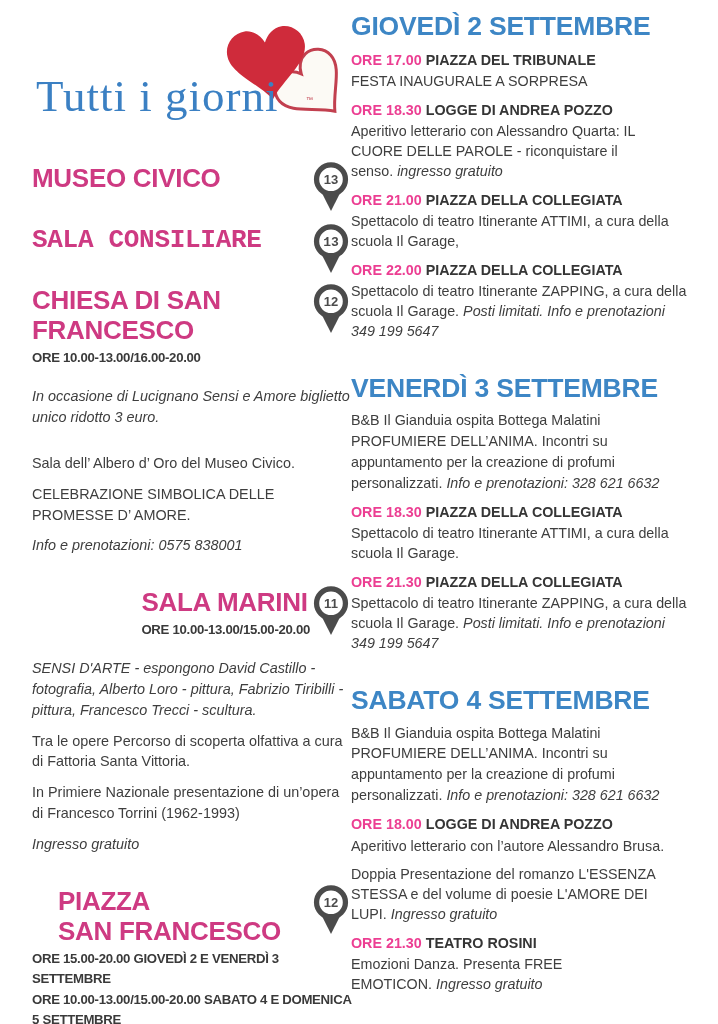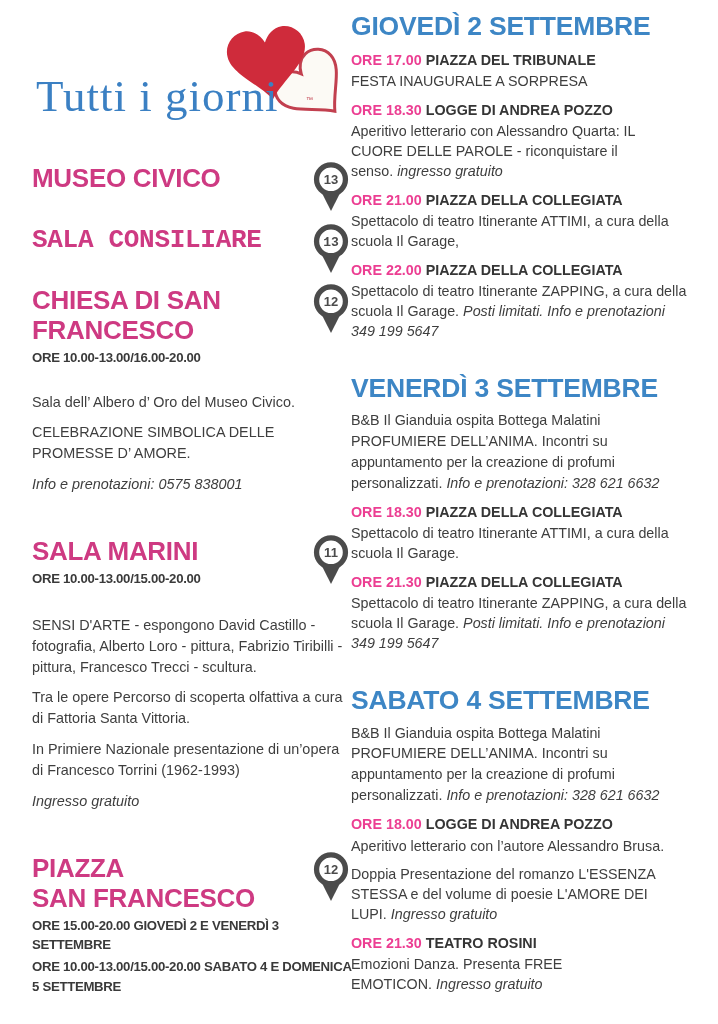--- a/index.html
+++ b/index.html
@@ -17,21 +17,21 @@
   .venue-name{color:#ce3a82;font-weight:bold;font-size:26px;line-height:1.15;
               width:252px;letter-spacing:-0.3px;margin:0;}
   .pin{flex:none;margin-top:-3px;}
   .row-gap1{margin-bottom:13px;} .row-gap2{margin-bottom:11px;font-family:Liberation Mono, monospace;}
   .hours{font-weight:bold;font-size:13.2px;letter-spacing:-0.3px;line-height:1.5;
          color:#3a3a3a;margin:2px 0 0 0;}
   .note{font-style:italic;font-size:14.4px;line-height:1.5;margin:18px 0 0 0;}
   .para{font-size:14.4px;line-height:1.45;margin:10px 0 0 0;}
   .para.first{margin-top:24px;}
   .italic{font-style:italic;}
-  .block-gap{margin-top:42px;}
+  .block-gap{margin-top:32px;justify-content:flex-end;}
   
   .day-title{color:#3d86c5;font-weight:bold;font-size:26.5px;letter-spacing:-0.2px;
              line-height:1.1;margin:0 0 7px 0;}
   .day-section + .day-section{margin-top:33px;}
   .event{margin-top:9px;}
   .event-head{font-size:14.3px;font-weight:bold;line-height:1.4;margin:0;color:#353535;}
   .ore{color:#ec3e92;}
   .event-desc{font-size:14.3px;line-height:1.4;margin:1px 0 0 0;}
   .event-desc.second{margin-top:8px;}
   .it{font-style:italic;margin-left:4px;}
@@ -78,38 +78,39 @@
       <h2 class="venue-name">CHIESA DI SAN FRANCESCO</h2>
       <svg class="pin" width="42" height="52" viewBox="0 0 42 54">
         <path d="M21 52 L10 30 L32 30 Z" fill="#4b4b4b"></path>
         <circle cx="21" cy="19" r="15" fill="#ffffff" stroke="#4b4b4b" stroke-width="5.5"></circle>
         <text x="21" y="24" text-anchor="middle" font-size="13.5" font-weight="bold" fill="#4b4b4b">12</text>
       </svg>
     </div>
 
     <p class="hours">ORE 10.00-13.00/16.00-20.00</p>
 
+    <p class="note">In occasione di Lucignano Sensi e Amore biglietto unico ridotto 3 euro.</p>
 
     <p class="para first">Sala dell’ Albero d’ Oro del Museo Civico.</p>
     <p class="para">CELEBRAZIONE SIMBOLICA DELLE PROMESSE D’ AMORE.</p>
     <p class="para italic">Info e prenotazioni: 0575 838001</p>
 
     <div class="venue-row block-gap">
       <div>
         <h2 class="venue-name" style="width:auto;">SALA MARINI</h2>
         <p class="hours">ORE 10.00-13.00/15.00-20.00</p>
       </div>
       <svg class="pin" width="42" height="52" viewBox="0 0 42 54">
         <path d="M21 52 L10 30 L32 30 Z" fill="#4b4b4b"></path>
         <circle cx="21" cy="19" r="15" fill="#ffffff" stroke="#4b4b4b" stroke-width="5.5"></circle>
         <text x="21" y="24" text-anchor="middle" font-size="13.5" font-weight="bold" fill="#4b4b4b">11</text>
       </svg>
     </div>
 
-    <p class="para" style="margin-top:26px;">SENSI D'ARTE - espongono David Castillo - fotografia, Alberto Loro - pittura, Fabrizio Tiribilli - pittura, Francesco Trecci - scultura.</p>
+    <p class="para" style="margin-top:18px;font-style:italic;">SENSI D'ARTE - espongono David Castillo - fotografia, Alberto Loro - pittura, Fabrizio Tiribilli - pittura, Francesco Trecci - scultura.</p>
     <p class="para">Tra le opere Percorso di scoperta olfattiva a cura di Fattoria Santa Vittoria.</p>
     <p class="para">In Primiere Nazionale presentazione di un’opera di Francesco Torrini (1962-1993)</p>
     <p class="para italic">Ingresso gratuito</p>
 
     <div class="venue-row block-gap">
       <h2 class="venue-name">
         <span>PIAZZA</span><br>
         <span>SAN FRANCESCO</span>
       </h2>
       <svg class="pin" width="42" height="52" viewBox="0 0 42 54">

